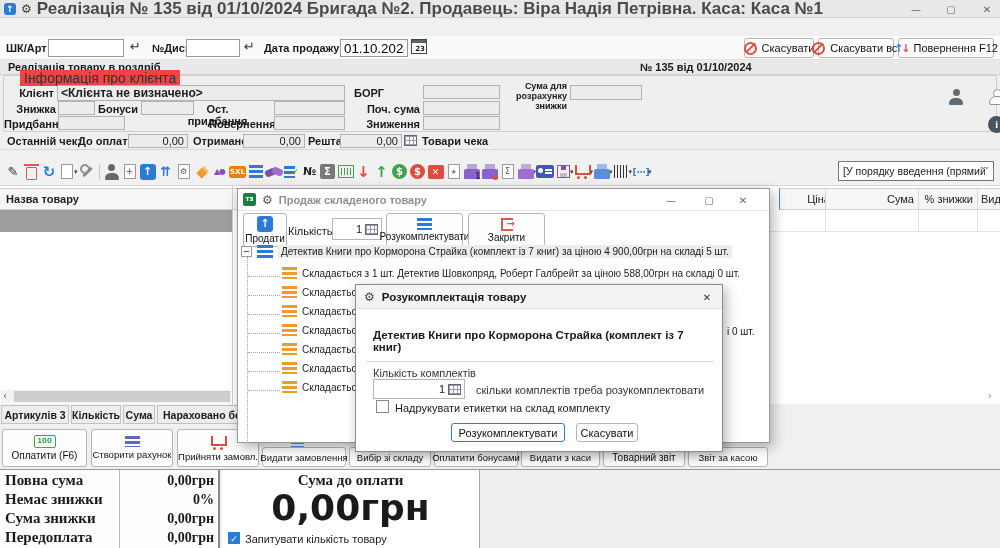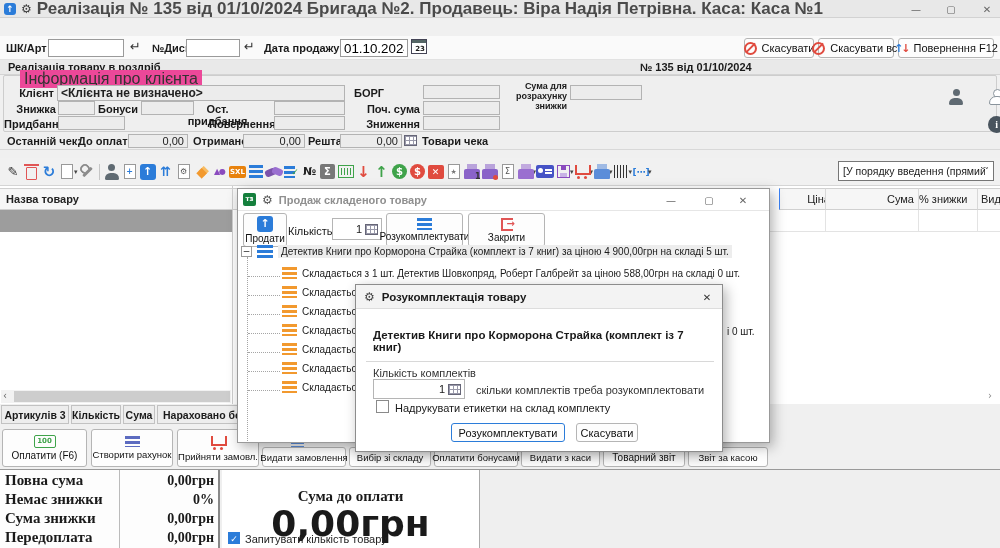--- a/index.html
+++ b/index.html
@@ -102,21 +102,21 @@
         <span>Повернення F12</span>
       </div>
   </div>
 
   <div class="abs" style="left:0;top:60px;width:1000px;height:15px;background:#e9e9e9;border-bottom:1px solid #d4d4d4">
     <span class="abs b" style="left:8px;top:1px">Реалізація товару в роздріб</span>
     <span class="abs b" style="left:640px;top:1px">№ 135 від 01/10/2024</span>
   </div>
 
   <div class="abs" style="left:3px;top:75px;width:994px;height:57px;border:1px solid #cdcdcd;border-radius:2px;background:#efefef">
-    <span class="abs" style="left:16px;top:-6px;background:#ec4899;padding:0 4px;color:#333;font-size:16px">Інформація про клієнта</span>
+    <span class="abs" style="left:16px;top:-6px;background:#ef4444;padding:0 4px;color:#333;font-size:14px">Інформація про клієнта</span>
     <span class="abs b" style="left:8px;top:11px;width:42px;text-align:right">Клієнт</span>
     <div class="fld" style="left:53px;top:9px;width:288px;height:16px;font-weight:bold;font-size:12px">&lt;Клієнта не визначено&gt;</div>
     <span class="abs b" style="left:350px;top:11px;width:66px;">БОРГ</span>
     <div class="fld" style="left:419px;top:9px;width:77px;height:14px"></div>
     <span class="abs b" style="left:486px;top:5px;width:77px;text-align:right;font-size:9px;line-height:10px"><span>Сума для</span><br><span>розрахунку знижки</span></span>
     <div class="fld" style="left:566px;top:9px;width:72px;height:15px"></div>
     <span class="abs b" style="left:8px;top:27px;width:44px;text-align:right">Знижка</span>
     <div class="fld" style="left:54px;top:25px;width:37px;height:14px"></div>
     <span class="abs b" style="left:92px;top:27px;width:42px;text-align:right">Бонуси</span>
     <div class="fld" style="left:137px;top:25px;width:53px;height:14px"></div>
@@ -258,21 +258,21 @@
   <div class="abs" style="left:0;top:186px;width:1000px;height:218px;background:#fff"></div>
   <div class="hc b" style="left:0;width:770px;padding-left:6px">
       <span>Назва товару</span>
     </div>
   <div class="hc" style="left:779px;width:55px;justify-content:flex-end;padding-right:4px;border-left:1px solid #3b82f6">
       <span>Ціна</span>
     </div>
   <div class="hc" style="left:825px;width:93px;justify-content:flex-end;padding-right:4px;border-left:1px solid #d8d8d8">
       <span>Сума</span>
     </div>
-  <div class="hc" style="left:918px;width:59px;padding-right:4px;border-left:1px solid #d8d8d8">
+  <div class="hc" style="left:918px;width:59px;justify-content:flex-end;padding-right:4px;border-left:1px solid #d8d8d8">
       <span>% знижки</span>
     </div>
   <div class="hc" style="left:977px;width:23px;padding-left:3px;border-left:1px solid #d8d8d8">
       <span>Вид</span>
     </div>
   <div class="abs" style="left:0;top:210px;width:232px;height:22px;background:#9d9d9d"></div>
   <div class="abs" style="left:770px;top:210px;width:230px;height:22px;border-bottom:1px solid #e3e3e3">
     <span class="abs" style="left:55px;top:0;height:22px;border-left:1px solid #e3e3e3"></span>
     <span class="abs" style="left:148px;top:0;height:22px;border-left:1px solid #e3e3e3"></span>
     <span class="abs" style="left:207px;top:0;height:22px;border-left:1px solid #e3e3e3"></span>
@@ -338,21 +338,21 @@
       <span class="abs ser" style="left:5px;top:2px;font-size:15px">Повна сума</span>
       <span class="abs ser" style="left:124px;top:3px;width:90px;text-align:right;font-size:14px">0,00грн</span>
       <span class="abs ser" style="left:5px;top:21px;font-size:15px">Немає знижки</span>
       <span class="abs ser" style="left:124px;top:22px;width:90px;text-align:right;font-size:14px">0%</span>
       <span class="abs ser" style="left:5px;top:40px;font-size:15px">Сума знижки</span>
       <span class="abs ser" style="left:124px;top:41px;width:90px;text-align:right;font-size:14px">0,00грн</span>
       <span class="abs ser" style="left:5px;top:59px;font-size:15px">Передоплата</span>
       <span class="abs ser" style="left:124px;top:60px;width:90px;text-align:right;font-size:14px">0,00грн</span>
     </div>
     <div class="abs" style="left:222px;top:0;width:258px;height:79px;background:#fff;border-right:1px solid #aaa">
-      <div class="ser" style="text-align:center;font-size:15px;padding-top:18px">Сума до оплати</div>
+      <div class="ser" style="text-align:center;font-size:15px;padding-top:2px">Сума до оплати</div>
       <div class="b" style="text-align:center;font:bold 36px 'DejaVu Sans',sans-serif;margin-top:-2px">0,00грн</div>
       <span class="abs cbx on" style="left:6px;top:62px">✓</span>
       <span class="abs" style="left:23px;top:63px;color:#222">Запитувати кількість товару</span>
     </div>
   </div>
 
   <div class="dlg" style="left:237px;top:188px;width:533px;height:255px;overflow:hidden">
     <div style="display:flex;align-items:center;height:22px;border-bottom:1px solid #e6e6e6;padding:0 5px;gap:6px;background:#fff">
       <span style="background:#15803d;color:#fff;font:bold 7px/13px 'DejaVu Sans',sans-serif;width:13px;height:13px;text-align:center;border-radius:2px">тз</span>
       <span class="ic" style="color:#555;font-size:12px">⚙</span>

